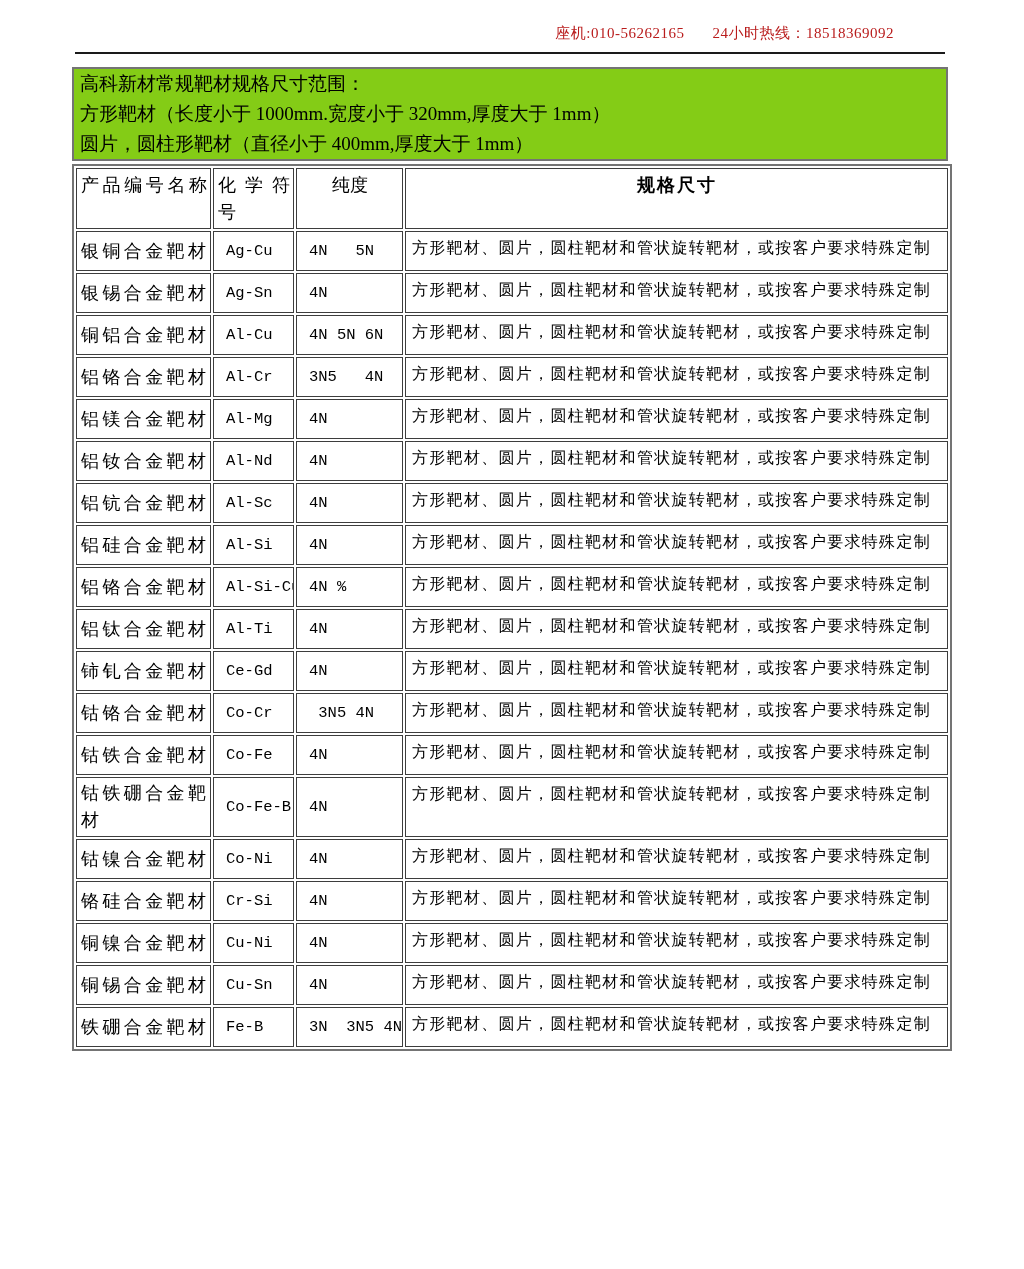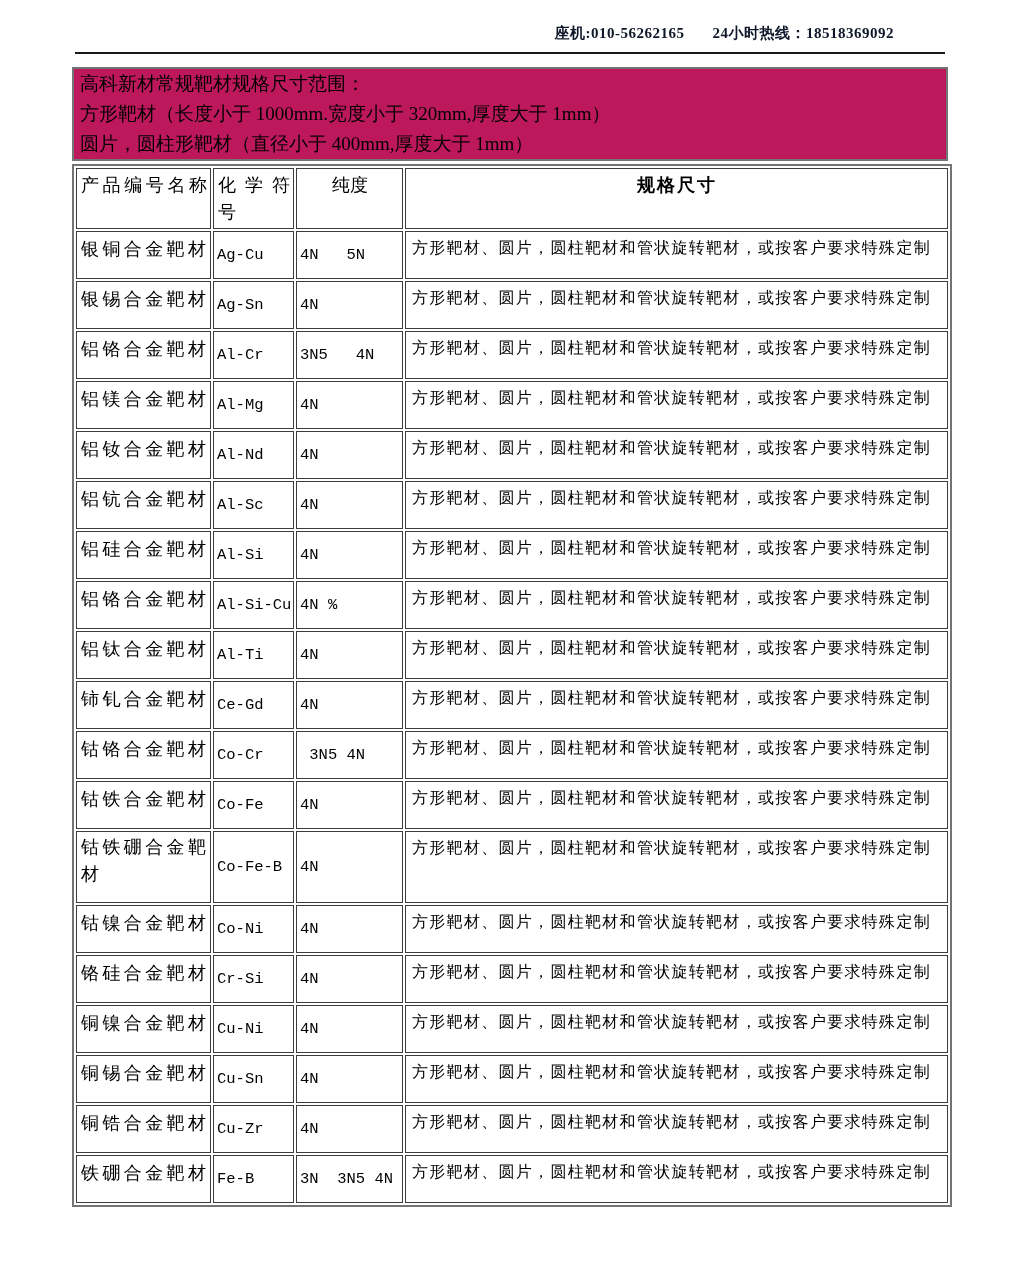--- a/index.html
+++ b/index.html
@@ -16,43 +16,43 @@
   .top-header {
     padding-top: 24px;
     width: 876px;
     text-align: right;
     padding-right: 0;
   }
   .top-header .inner {
     display: inline-block;
     margin-right: 54px;
     font-size: 15px;
-    font-weight: bold;
-    color: #0f172a;
+    font-weight: normal;
+    color: #b91c1c;
     letter-spacing: 0.5px;
   }
   .top-header .hotline { margin-left: 28px; }
   .header-rule {
     margin-top: 9px;
     margin-left: 3px;
     width: 870px;
     border-bottom: 2px solid #1a1a1a;
     height: 0;
   }
 
   
   .intro-box {
     margin-top: 13px;
     width: 876px;
     border: 2px solid #747474;
     box-sizing: border-box;
     padding: 0 6px;
     font-size: 19px;
     line-height: 30px;
-    background: #be185d;
+    background: #84cc16;
   }
 
   
   table.spec-table {
     margin-top: 3px;
     width: 876px;
     table-layout: fixed;
     border: 2px solid #747474;
     border-collapse: separate;
     border-spacing: 2px;
@@ -78,27 +78,27 @@
     text-align-last: justify;
   }
   th.wrap-justify {
     text-align: justify;
     text-align-last: auto;
   }
   th.h-spec { letter-spacing: 2px; font-weight: bold; }
   td.c-name {
     font-size: 18px;
     line-height: 27px;
-    padding: 2px 4px 14px 4px;
+    padding: 2px 4px 2px 4px;
   }
   td.c-sym, td.c-pur {
     font-family: "Liberation Mono", "DejaVu Sans Mono", monospace;
     font-size: 15.5px;
     white-space: pre;
-    padding: 1px 1px 1px 3px;
+    padding: 1px 1px 1px 12px;
   }
   td.c-spec {
     vertical-align: top;
     font-size: 16px;
     letter-spacing: 1.3px;
     padding: 6px 14px 2px 6px;
     white-space: nowrap;
     margin-top: 44px;
   }
 </style>
@@ -144,20 +144,26 @@
     <td class="c-spec">方形靶材、圆片，圆柱靶材和管状旋转靶材，或按客户要求特殊定制</td>
   </tr>
 
   <tr>
     <td class="c-name">银锡合金靶材</td>
     <td class="c-sym">Ag-Sn</td>
     <td class="c-pur">4N</td>
     <td class="c-spec">方形靶材、圆片，圆柱靶材和管状旋转靶材，或按客户要求特殊定制</td>
   </tr>
 
+  <tr>
+    <td class="c-name">铜铝合金靶材</td>
+    <td class="c-sym">Al-Cu</td>
+    <td class="c-pur">4N 5N 6N</td>
+    <td class="c-spec">方形靶材、圆片，圆柱靶材和管状旋转靶材，或按客户要求特殊定制</td>
+  </tr>
 
   <tr>
     <td class="c-name">铝铬合金靶材</td>
     <td class="c-sym">Al-Cr</td>
     <td class="c-pur">3N5   4N</td>
     <td class="c-spec">方形靶材、圆片，圆柱靶材和管状旋转靶材，或按客户要求特殊定制</td>
   </tr>
 
   <tr>
     <td class="c-name">铝镁合金靶材</td>
@@ -253,26 +259,20 @@
     <td class="c-spec">方形靶材、圆片，圆柱靶材和管状旋转靶材，或按客户要求特殊定制</td>
   </tr>
 
   <tr>
     <td class="c-name">铜锡合金靶材</td>
     <td class="c-sym">Cu-Sn</td>
     <td class="c-pur">4N</td>
     <td class="c-spec">方形靶材、圆片，圆柱靶材和管状旋转靶材，或按客户要求特殊定制</td>
   </tr>
 
-  <tr>
-    <td class="c-name">铜锆合金靶材</td>
-    <td class="c-sym">Cu-Zr</td>
-    <td class="c-pur">4N</td>
-    <td class="c-spec">方形靶材、圆片，圆柱靶材和管状旋转靶材，或按客户要求特殊定制</td>
-  </tr>
 
   <tr>
     <td class="c-name">铁硼合金靶材</td>
     <td class="c-sym">Fe-B</td>
     <td class="c-pur">3N  3N5 4N</td>
     <td class="c-spec">方形靶材、圆片，圆柱靶材和管状旋转靶材，或按客户要求特殊定制</td>
   </tr>
 
 </tbody>
   </table>

